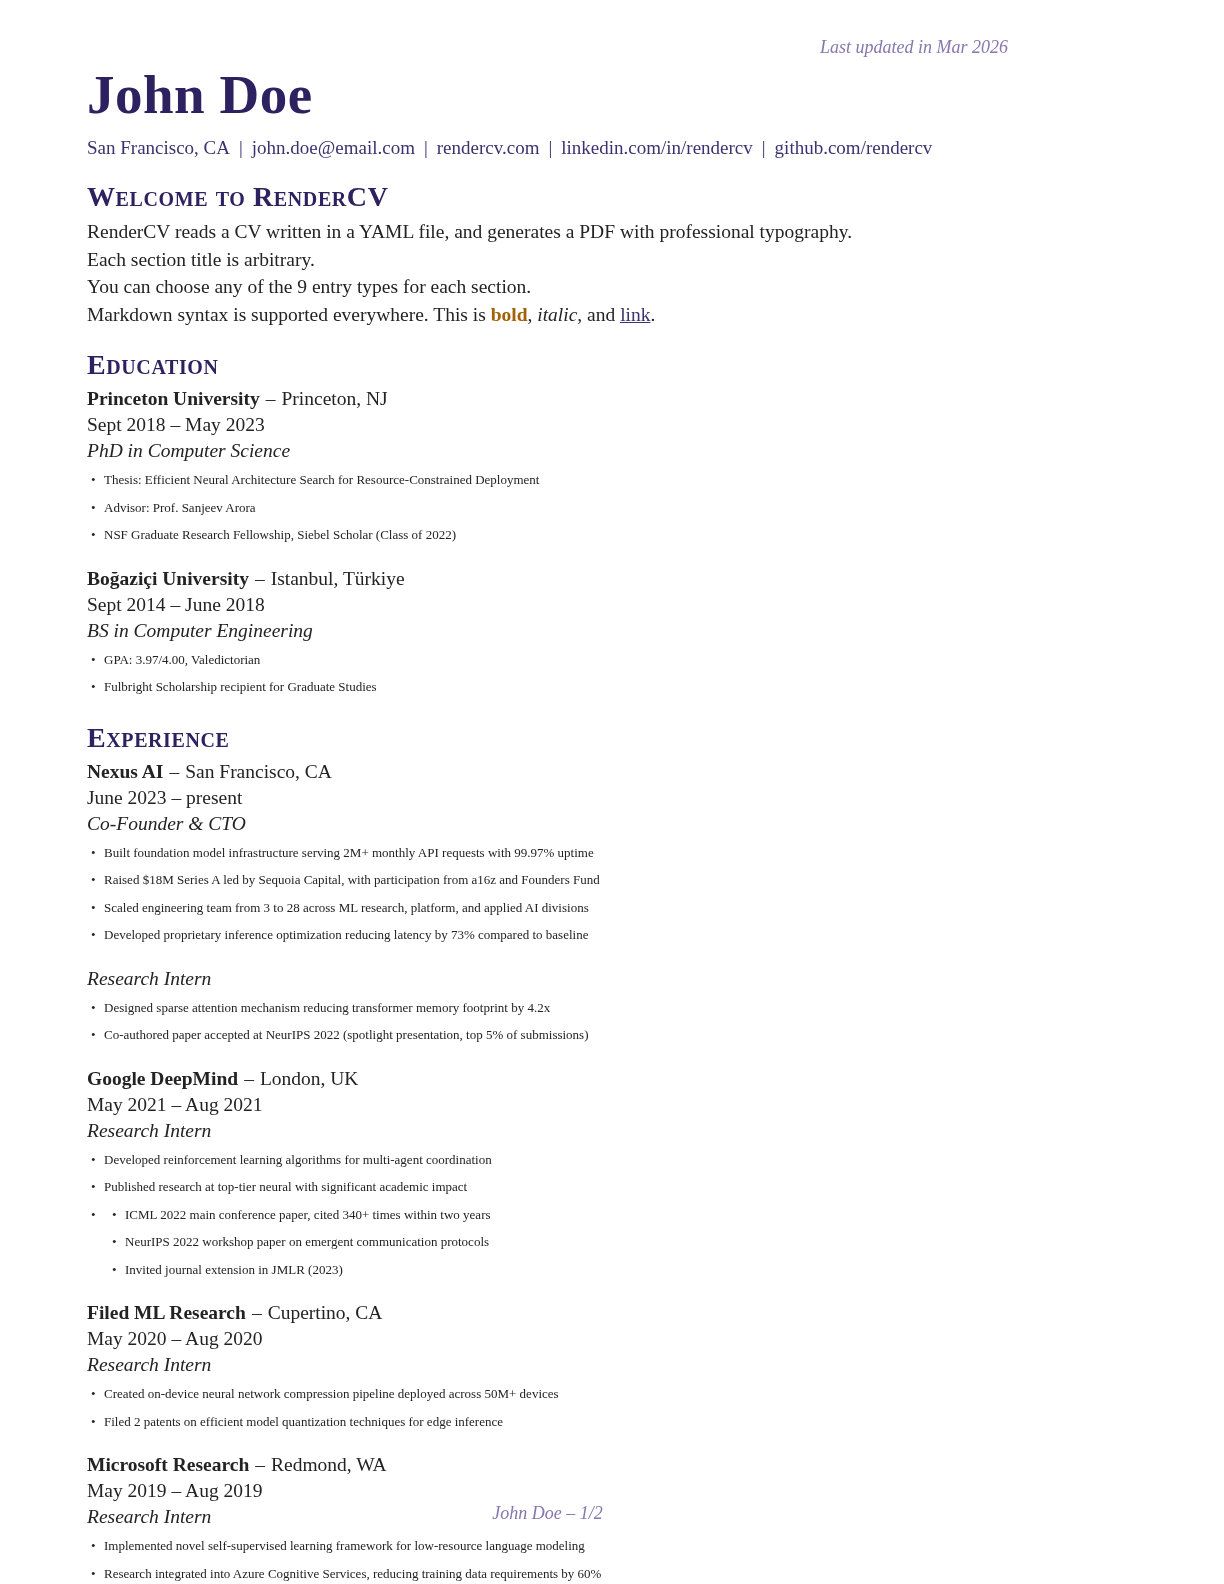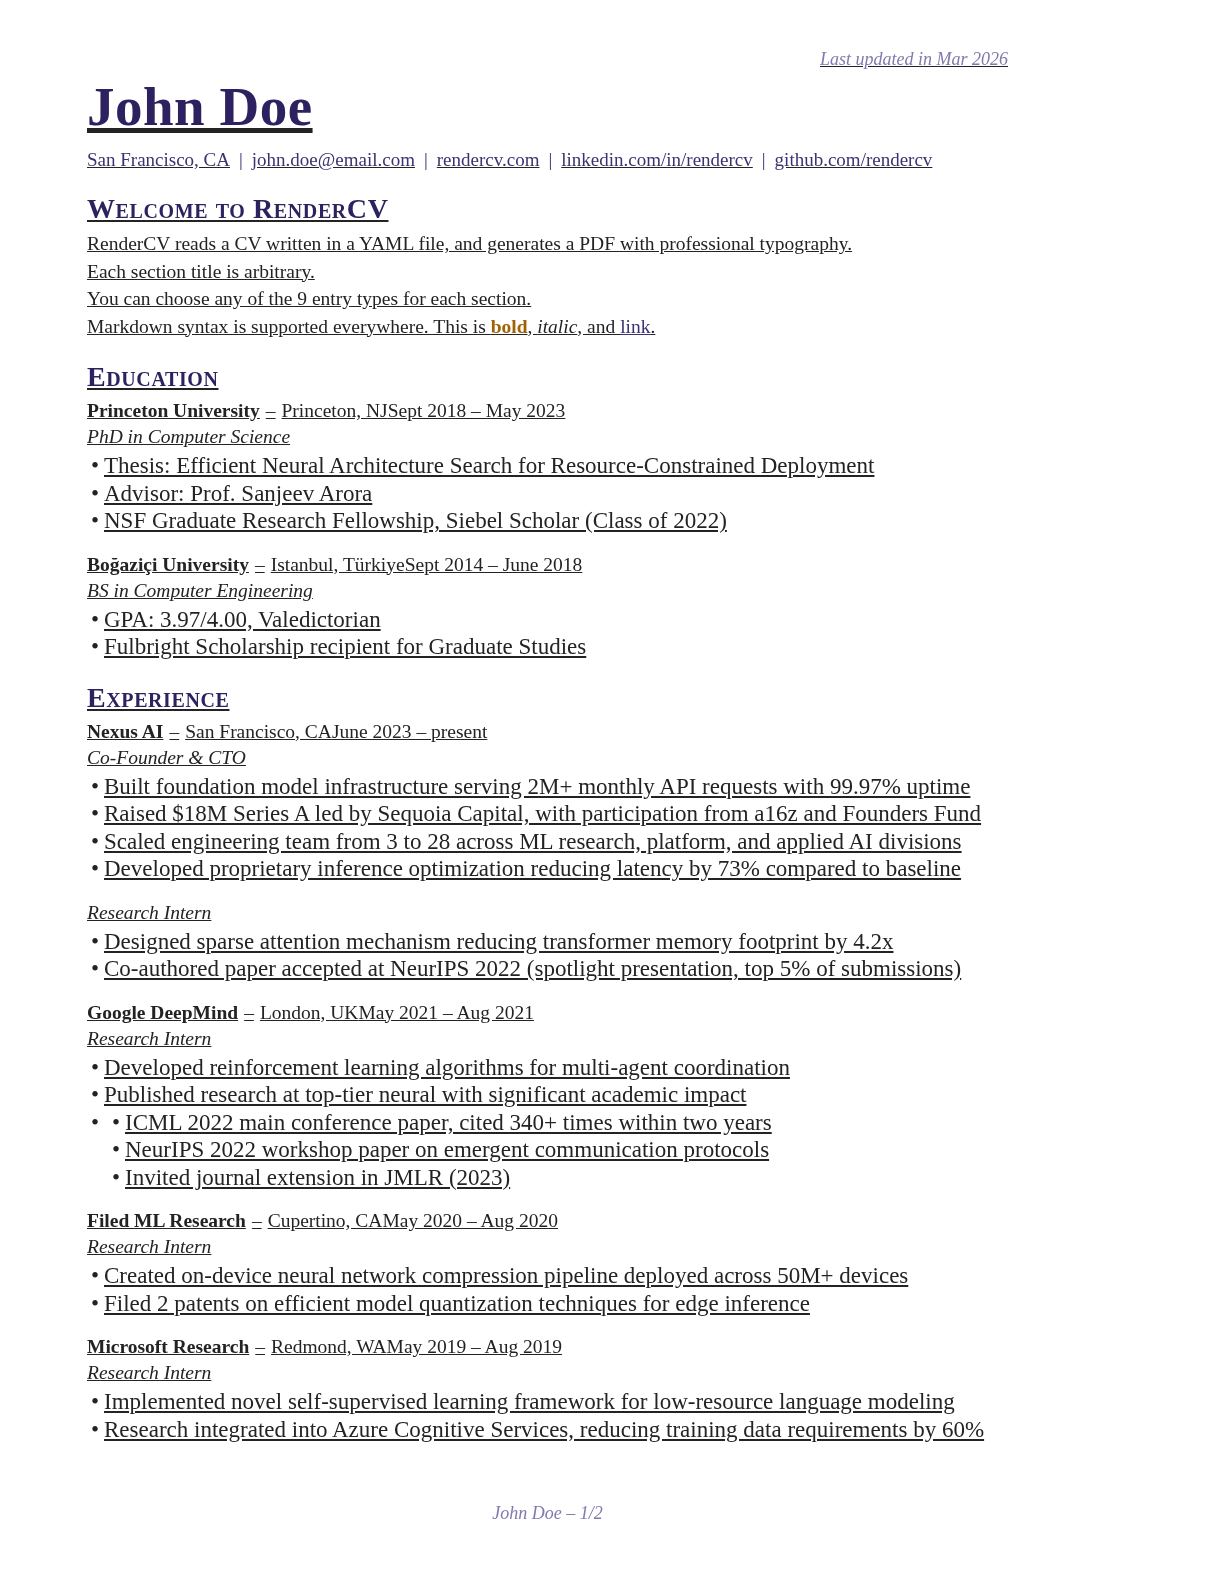--- a/index.html
+++ b/index.html
@@ -5,27 +5,26 @@
   :root {
     --accent: #2e2160;
     --accent2: #3d3170;
     --muted: #8478ae;
     --body: #232323;
   }
   * { box-sizing: border-box; }
   body { margin: 0; background: #ffffff; }
   .page {
     width: 1095px; height: 1584px;
-    padding: 48px 87px 0 87px;
+    padding: 36px 87px 0 87px;
     position: relative;
     background: #ffffff;
     font-family: "Liberation Serif", "DejaVu Serif", serif;
     color: var(--body);
     overflow: hidden;
-    text-decoration: underline;
   }
   .last-updated {
     text-align: right;
     font-style: italic;
     font-size: 18px;
     color: var(--muted);
     line-height: 22px;
   }
   .name {
     color: var(--accent);
@@ -59,40 +58,41 @@
   }
   .inline-link {
     color: var(--accent2);
     text-decoration: underline;
     cursor: pointer;
   }
   .entry { margin-top: 17px; }
   .entry.first { margin-top: 2px; }
   .entry-header {
     display: flex;
-    justify-content: flex-start;
+    justify-content: flex-end;
     align-items: baseline;
     font-size: 19.5px;
     line-height: 26px;
+    flex-direction: column;
   }
   .entry-title { font-weight: bold; }
   .entry-sep { margin: 0 6px; }
   .entry-role {
     font-style: italic;
     font-size: 19.5px;
     line-height: 25px;
   }
   ul.highlights {
     list-style: none;
     margin: 3px 0 0 0;
     padding: 0 0 0 17px;
   }
   ul.highlights li {
     position: relative;
-    font-size: 23px;
+    font-size: 13px;
     line-height: 27.5px;
   }
   ul.highlights li::before {
     content: "\2022";
     position: absolute;
     left: -13px;
   }
   ul.sub-highlights {
     list-style: none;
     margin: 0;

